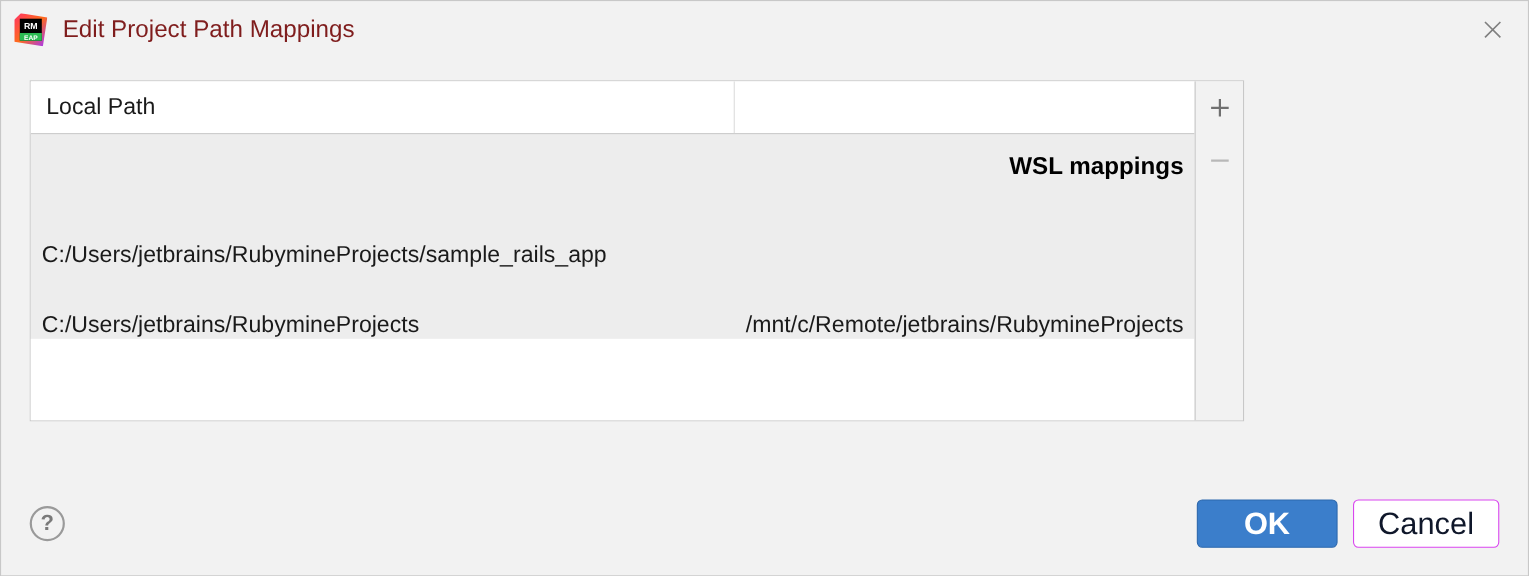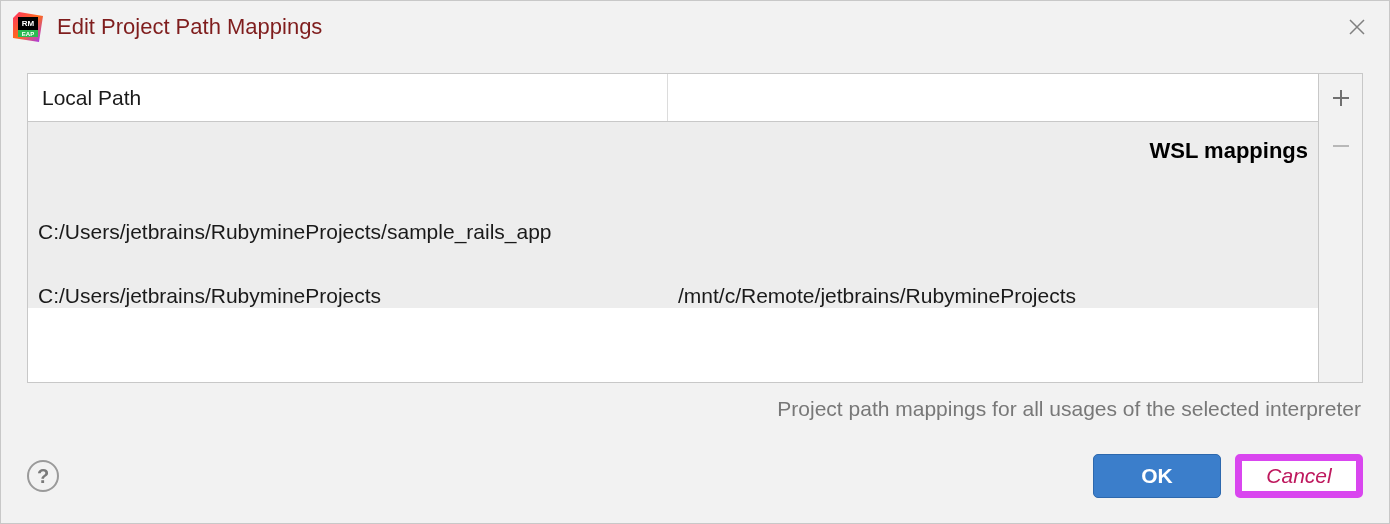--- a/index.html
+++ b/index.html
@@ -44,21 +44,20 @@
       height: 28px;
       display: flex;
       align-items: center;
       justify-content: center;
       cursor: pointer;
     }
     .content {
       padding: 20px 26px 0 26px;
       flex: 1;
       display: flex;
-      flex-direction: column;
     }
     .table-area {
       display: flex;
       border: 1px solid #c8c8c8;
       height: 310px;
       background: #fff;
     }
     .grid {
       flex: 1;
       display: flex;
@@ -151,39 +150,38 @@
       align-items: center;
       justify-content: center;
       cursor: pointer;
       font-weight: 600;
     }
     .footer-spacer { flex: 1; }
     .btn {
       height: 44px;
       min-width: 128px;
       border-radius: 5px;
-      font-size: 21px;
+      font-size: 28px;
       padding: 0 22px;
       cursor: pointer;
       display: flex;
       align-items: center;
       justify-content: center;
       margin-left: 14px;
     }
     .btn-primary {
       background: #3b7ecb;
       color: #fff;
       border: 1px solid #2d68ad;
       font-weight: 600;
     }
     .btn-secondary {
       background: #fff;
-      color: #be185d;
-      border: 7px solid #d946ef;
-      font-style: italic;
+      color: #0f172a;
+      border: 1px solid #d946ef;
     }
   </style>
 </head>
 <body>
 
 <div class="dialog">
 
   <div class="titlebar">
     <span class="app-icon">
       <svg viewBox="0 0 30 30" width="30" height="30">
@@ -233,21 +231,20 @@
               <path d="M9 1 V17 M1 9 H17" stroke="currentColor" stroke-width="2"></path>
             </svg>
         </div>
         <div class="tool-btn disabled">
           <svg width="18" height="18" viewBox="0 0 18 18">
               <path d="M1 9 H17" stroke="currentColor" stroke-width="2"></path>
             </svg>
         </div>
       </div>
     </div>
-    <div class="hint">Project path mappings for all usages of the selected interpreter</div>
   </div>
 
   <div class="footer">
     <div class="help-btn">
       <span>?</span>
     </div>
     <div class="footer-spacer"></div>
     <div class="btn btn-primary">OK</div>
     <div class="btn btn-secondary">Cancel</div>
   </div>

